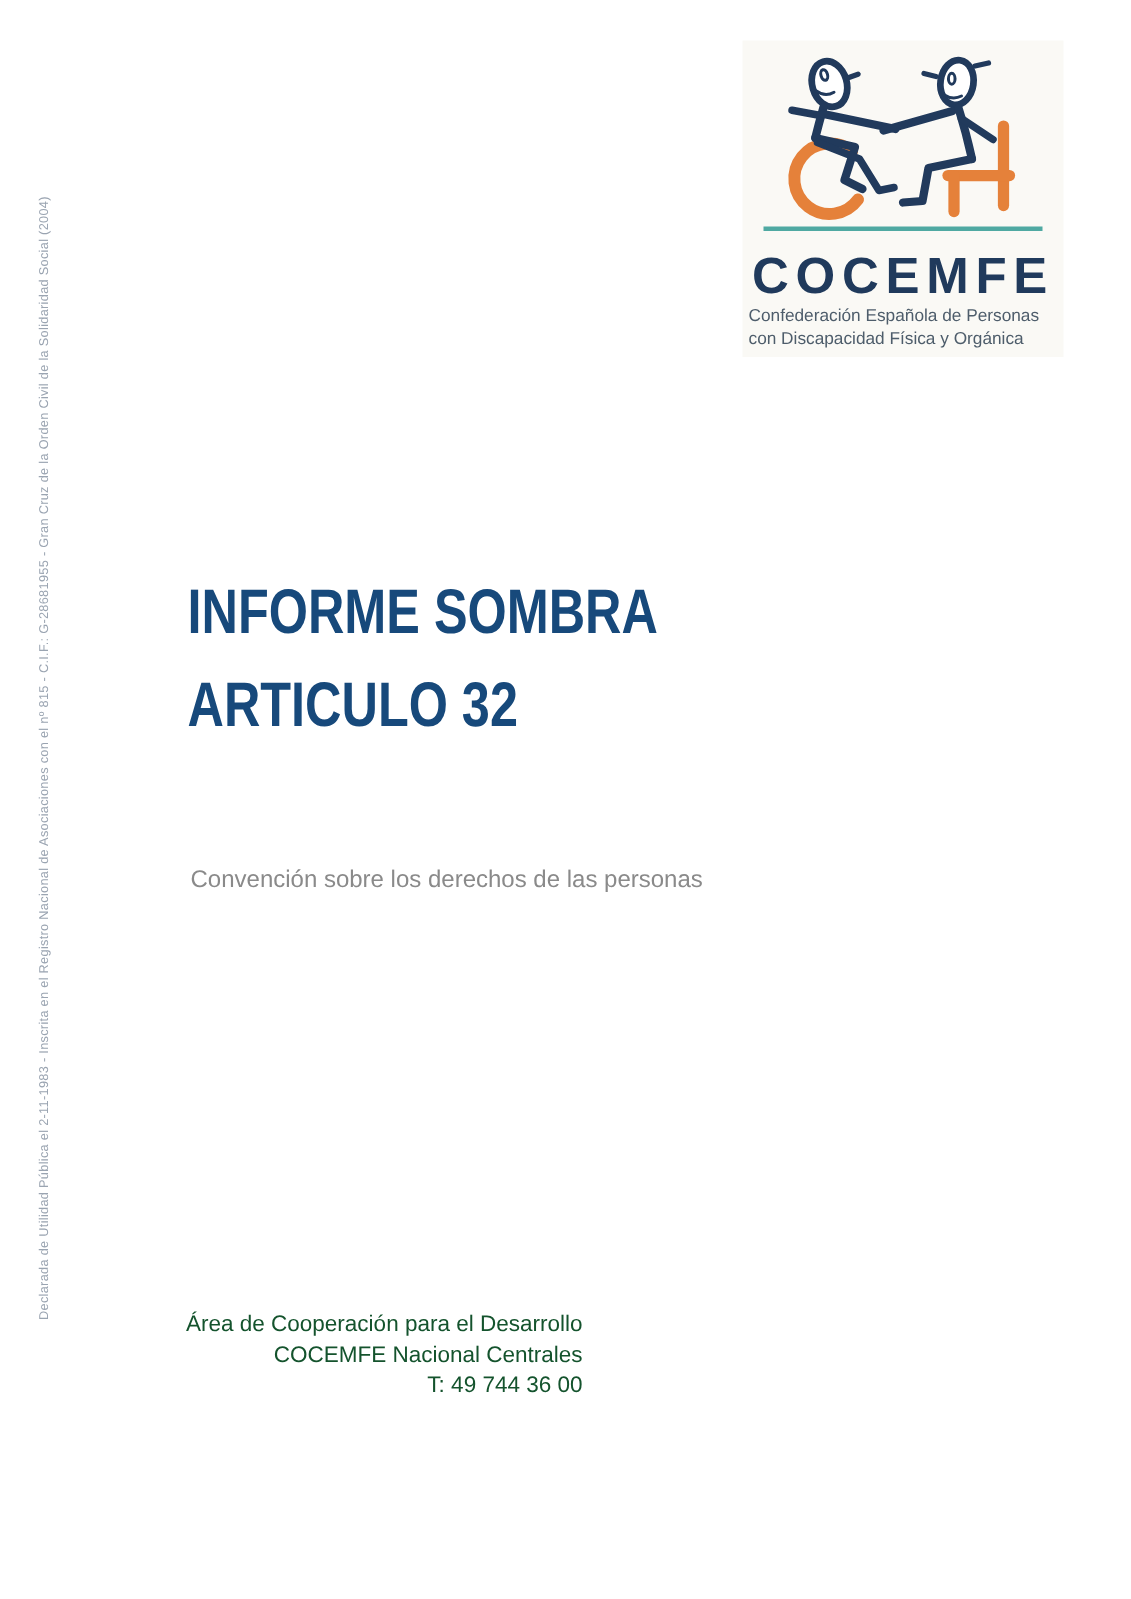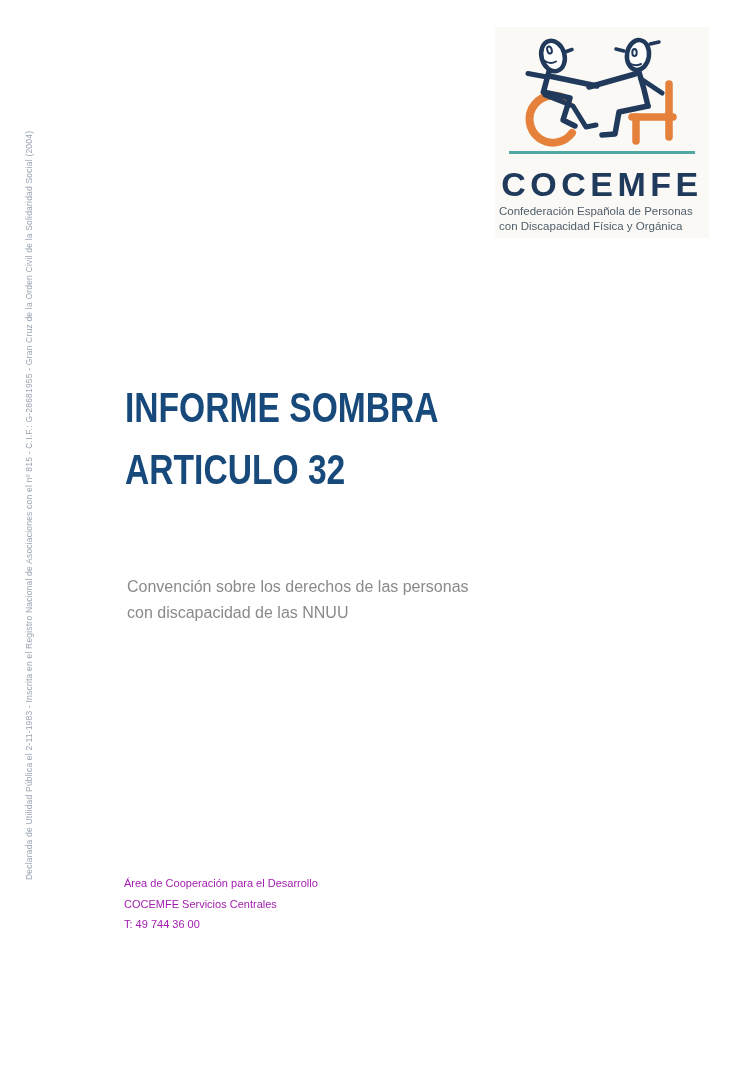--- a/index.html
+++ b/index.html
@@ -97,23 +97,24 @@
     color: #8a8a8a;
     margin-top: 36px;
   }
   .doc-subtitle span { display:block; }
 
   
   .footer-block {
     position: absolute;
     left: 124px;
     top: 873px;
-    font-size: 11px;
+    font-size: 15px;
     line-height: 20.5px;
-    color: #a21caf;
+    color: #14532d;
+    text-align: right;
   }
   .footer-block span { display:block; }
 </style>
 </head>
 <body>
 
 <div class="page">
 
   <div class="vertical-text">Declarada de Utilidad Pública el 2-11-1983 - Inscrita en el Registro Nacional de Asociaciones con el nº 815 - C.I.F.: G-28681955 - Gran Cruz de la Orden Civil de la Solidaridad Social (2004)</div>
 
@@ -160,22 +161,21 @@
     </div>
   </div>
 
   <h1 class="doc-title" style="margin:0">
     <span class="t-line">INFORME SOMBRA</span>
     <span class="t-line">ARTICULO 32</span>
   </h1>
 
   <div class="doc-subtitle">
     <span>Convención sobre los derechos de las personas</span>
-    <span>con discapacidad de las NNUU</span>
   </div>
 
   <div class="footer-block">
     <span>Área de Cooperación para el Desarrollo</span>
-    <span>COCEMFE Servicios Centrales</span>
+    <span>COCEMFE Nacional Centrales</span>
     <span>T: 49 744 36 00</span>
   </div>
 
 </div>
 
 </body></html>

